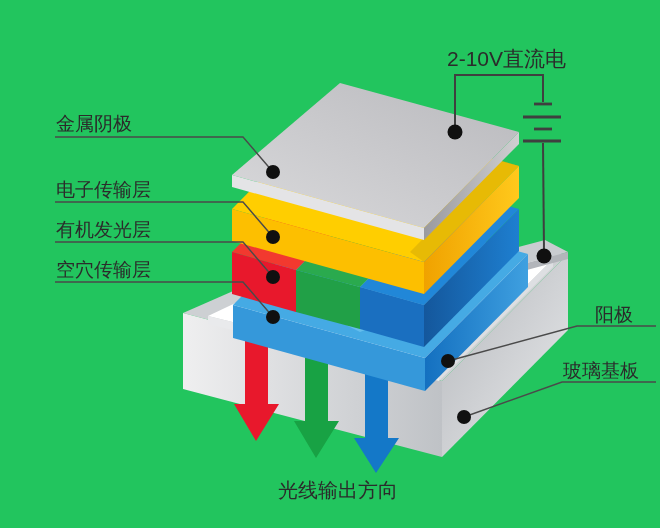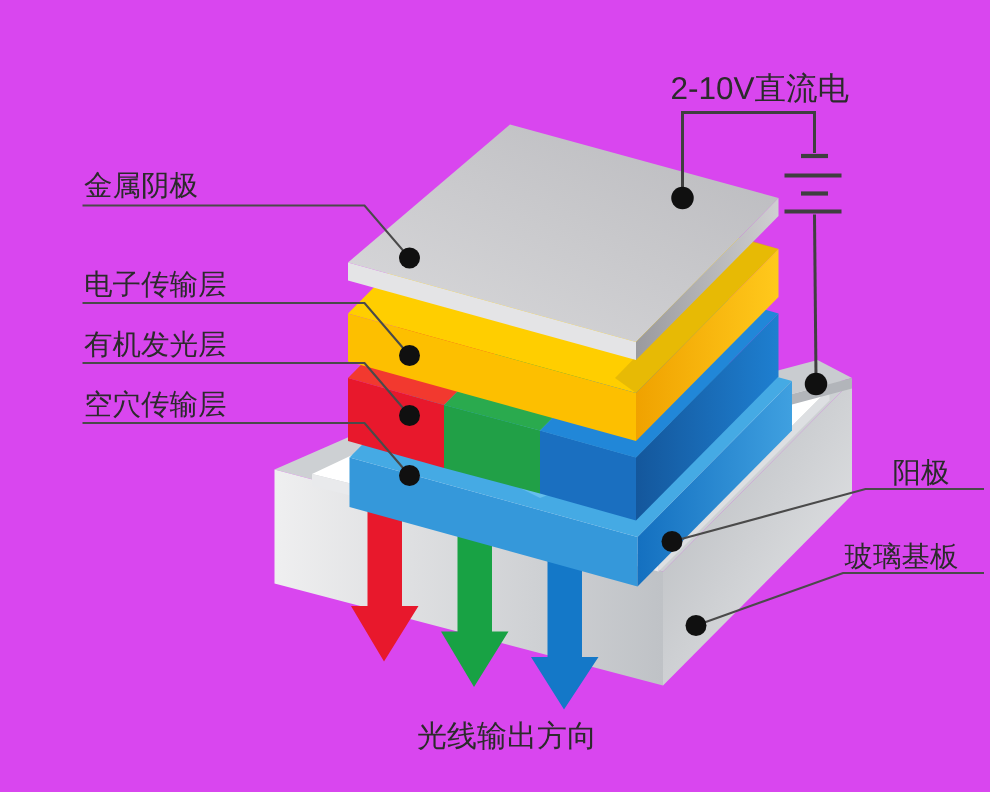--- a/index.html
+++ b/index.html
@@ -1,17 +1,17 @@
 <!DOCTYPE html>
 <html><head>
 <meta charset="utf-8">
 <style>
   html,body{margin:0;padding:0;background:#ffffff;}
   body{font-family:"Liberation Sans","DejaVu Sans",sans-serif;}
-  .stage{width:660px;height:528px;position:relative;background:#d946ef;overflow:hidden;}
+  .stage{width:660px;height:528px;position:relative;background:#22c55e;overflow:hidden;}
   svg{display:block;}
   text{fill:#2b2b2b;}
   .callout-line{stroke:#4a4a4a;stroke-width:1.4;fill:none;}
   .wire{stroke:#3f3f3f;stroke-width:2;fill:none;}
   .bat{stroke:#3f3f3f;stroke-width:2.8;fill:none;}
   .dot{fill:#101010;}
   .lbl{font-size:19px;}
   .lbl-power{font-size:21px;}
   .lbl-output{font-size:20px;}
 </style>

